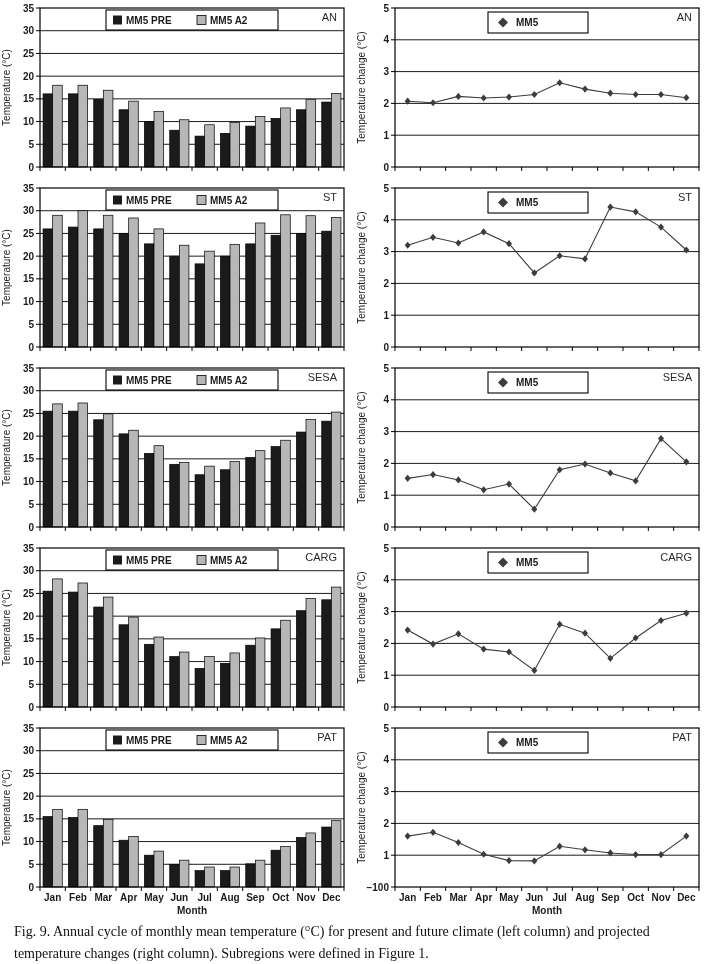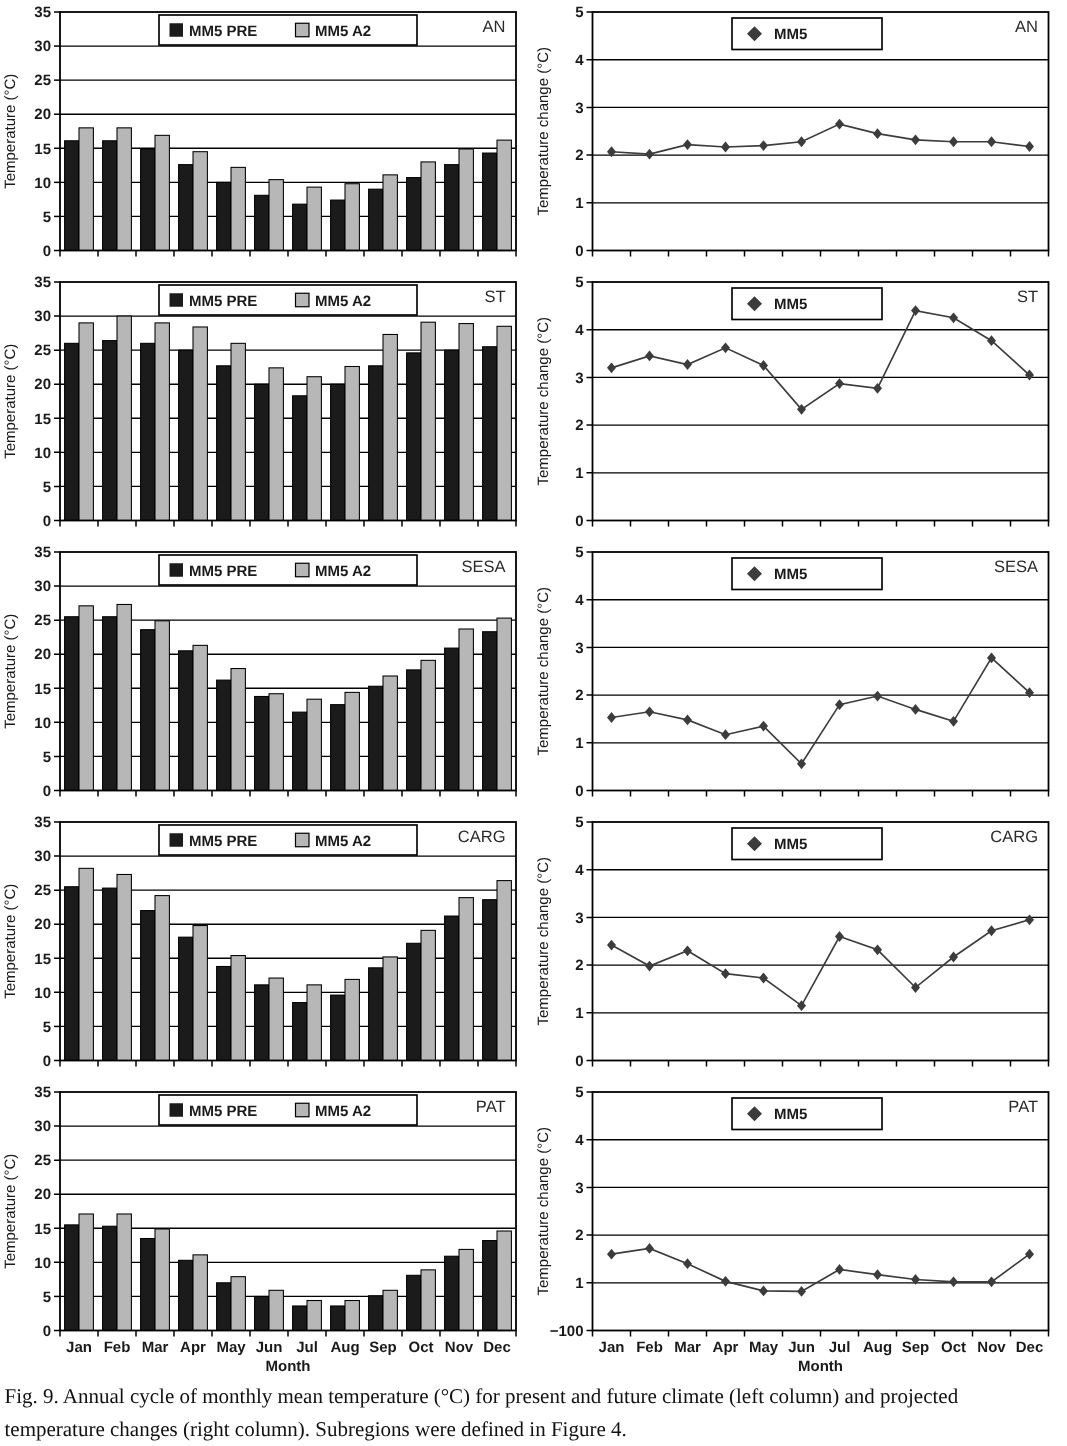--- a/index.html
+++ b/index.html
@@ -7,21 +7,21 @@
   #figure{width:711px;}
   #charts{display:grid;grid-template-columns:355px 356px;}
   .chart-cell{position:relative;background:#fff;}
   .chart-cell svg{display:block;}
   .tick-label{font:bold 10px "Liberation Sans",sans-serif;fill:#1a1a1a;}
   .axis-title{font:10px "Liberation Sans",sans-serif;fill:#1a1a1a;}
   .region-label{font:11px "Liberation Sans",sans-serif;fill:#2a2a2a;}
   .legend-label{font:bold 10px "Liberation Sans",sans-serif;fill:#1a1a1a;}
   .month-label{font:bold 10px "Liberation Sans",sans-serif;fill:#1a1a1a;}
   #caption{font-family:"Liberation Serif",serif;font-size:14px;line-height:1.55;
-           color:#111;margin-top:5px;padding-left:3px;}
+           color:#111;margin-top:5px;padding-left:14px;}
   #caption div{white-space:nowrap;}
 </style>
 </head>
 <body>
 
 <div id="figure">
   <div id="charts">
       <div class="chart-cell">
         <svg width="355" height="180" viewBox="0 0 355 180">
           <g>
@@ -759,15 +759,15 @@
           <g>
             <rect x="133" y="12" width="100" height="21" fill="#fff" stroke="#000" stroke-width="1.1"></rect>
             <path d="M 148 17.5 L 153 22.5 L 148 27.5 L 143 22.5 Z" fill="#3c3c3c"></path>
             <text x="161" y="26" class="legend-label" text-anchor="start">MM5</text>
           </g>
         </svg>
       </div>
     </div>
   <div id="caption">
     <div>Fig. 9. Annual cycle of monthly mean temperature (°C) for present and future climate (left column) and projected</div>
-    <div>temperature changes (right column). Subregions were defined in Figure 4.</div>
+    <div>temperature changes (right column). Subregions were defined in Figure 1.</div>
   </div>
 </div>
 
 </body></html>

